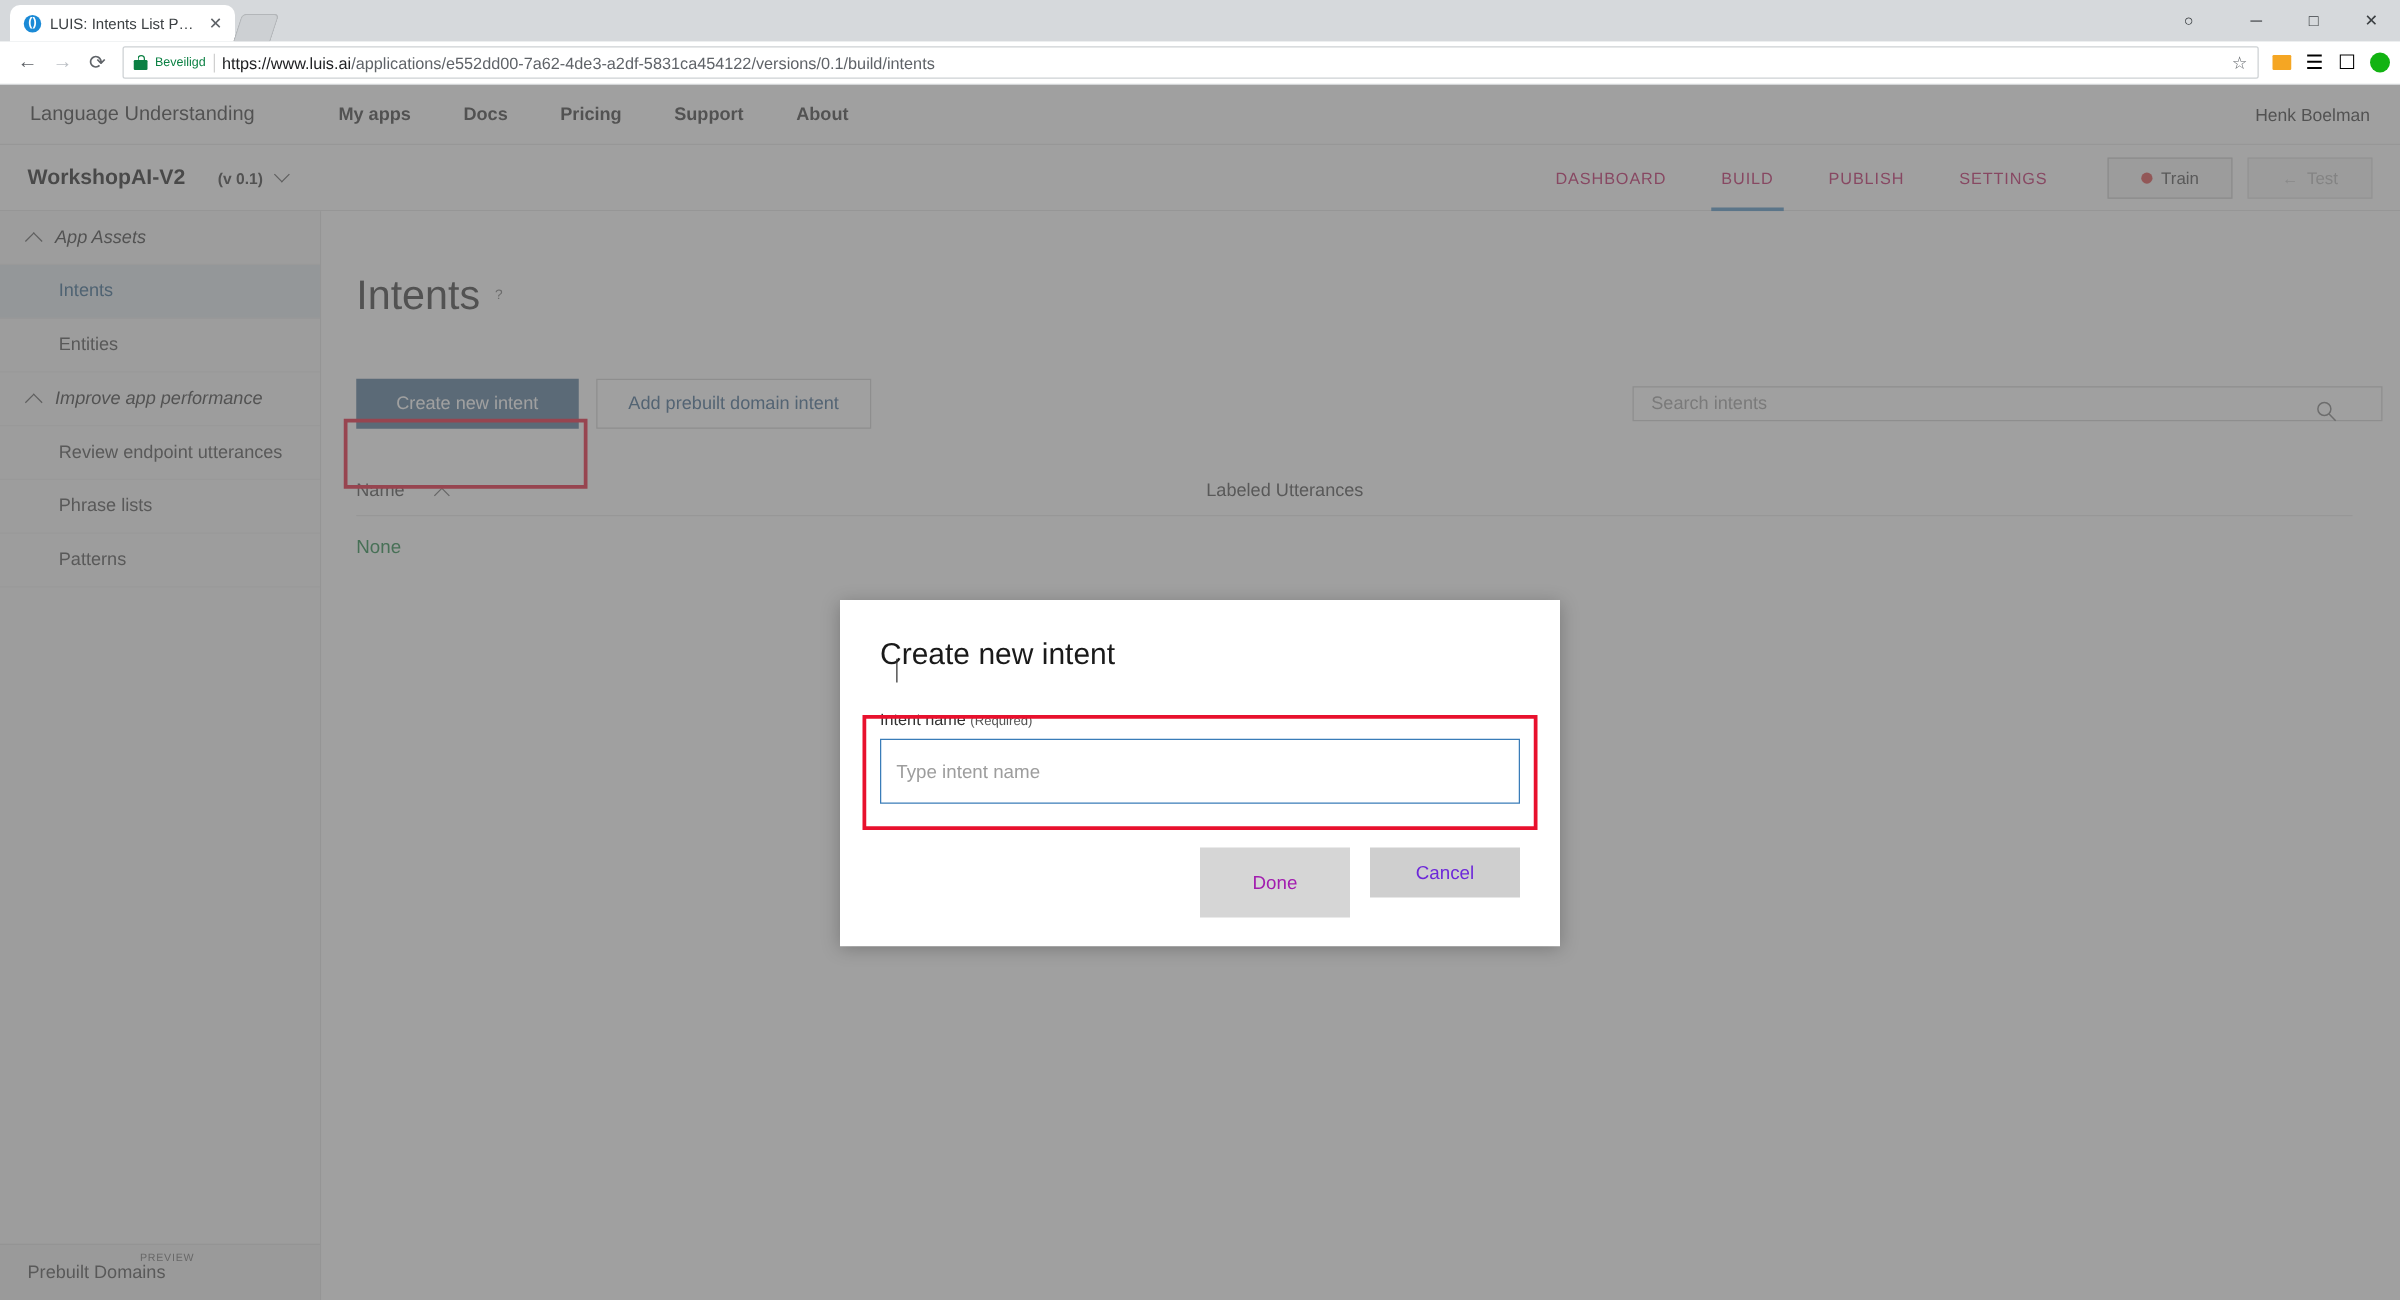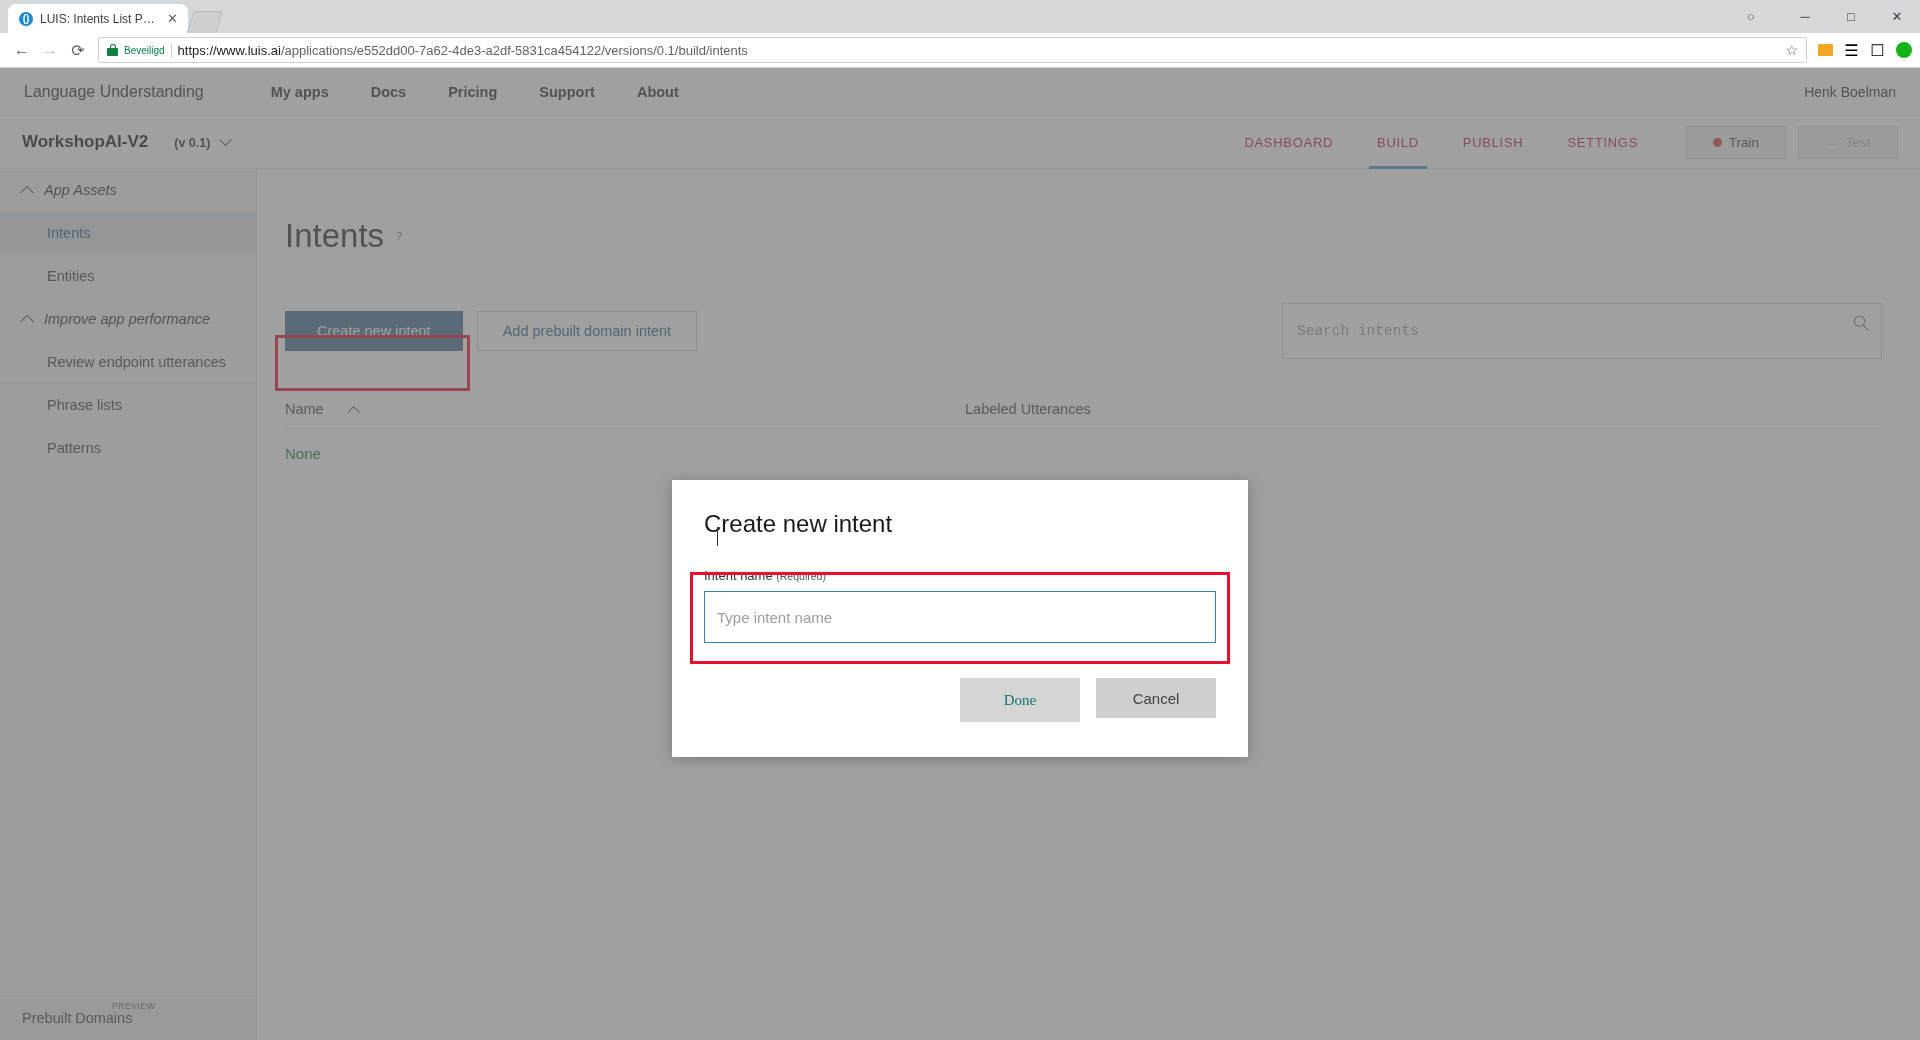--- a/index.html
+++ b/index.html
@@ -197,23 +197,23 @@
     white-space: nowrap;
   }
   .btn-secondary {
     height: 40px; padding: 0 25px; background: #ffffff;
     color: #36618a; font-size: 14.5px; border: 1px solid #cfcfcf;
     cursor: pointer; display: flex; align-items: center; justify-content: center;
     white-space: nowrap;
   }
   .search-wrap { margin-left: auto; width: 600px; position: relative; }
   .search-input {
-    width: 100%; height: 56px; border: 1px solid #cfcfcf;
+    width: 100%; height: 28px; border: 1px solid #cfcfcf;
     padding: 0 40px 0 14px; font-size: 14.5px; color: #333;
-    font-family: Liberation Mono, monospace; background: #fff;
+    font-family: Liberation Sans, sans-serif; background: #fff; margin-left: 24px;
   }
   .search-input::placeholder { color: #9b9b9b; }
   .search-icon-btn {
     position: absolute; right: 12px; top: 11px;
     width: 18px; height: 18px; cursor: pointer; color: #777;
   }
   .table-head {
     display: flex; align-items: center; margin-top: 42px;
     border-bottom: 1px solid #e6e6e6; padding-bottom: 11px;
   }
@@ -259,27 +259,27 @@
     background: #333; z-index: 130;
   }
   .anno-field {
     position: absolute; left: 18px; top: 92px; right: 18px; height: 92px;
     border: 3px solid #e8112d; pointer-events: none;
   }
   .modal-actions {
     display: flex; justify-content: flex-end; gap: 16px; margin-top: 35px;
   }
   .btn-done {
-    width: 120px; height: 44px; background: #d6d6d6; border: none;
-    color: #0f766e; font-size: 15px; cursor: default;
-    font-family: Liberation Serif, serif;
+    width: 120px; height: 56px; background: #d6d6d6; border: none;
+    color: #a21caf; font-size: 15px; cursor: default;
+    font-family: Liberation Sans, sans-serif;
   }
   .btn-cancel {
     width: 120px; height: 40px; background: #cfcfcf; border: none;
-    color: #404040; font-size: 15px; cursor: pointer;
+    color: #6d28d9; font-size: 15px; cursor: pointer;
     font-family: "Liberation Sans", sans-serif;
   }
 </style>
 </head>
 <body>
 
 <div class="browser">
 
   <div class="tabstrip">
     <div class="tab">

